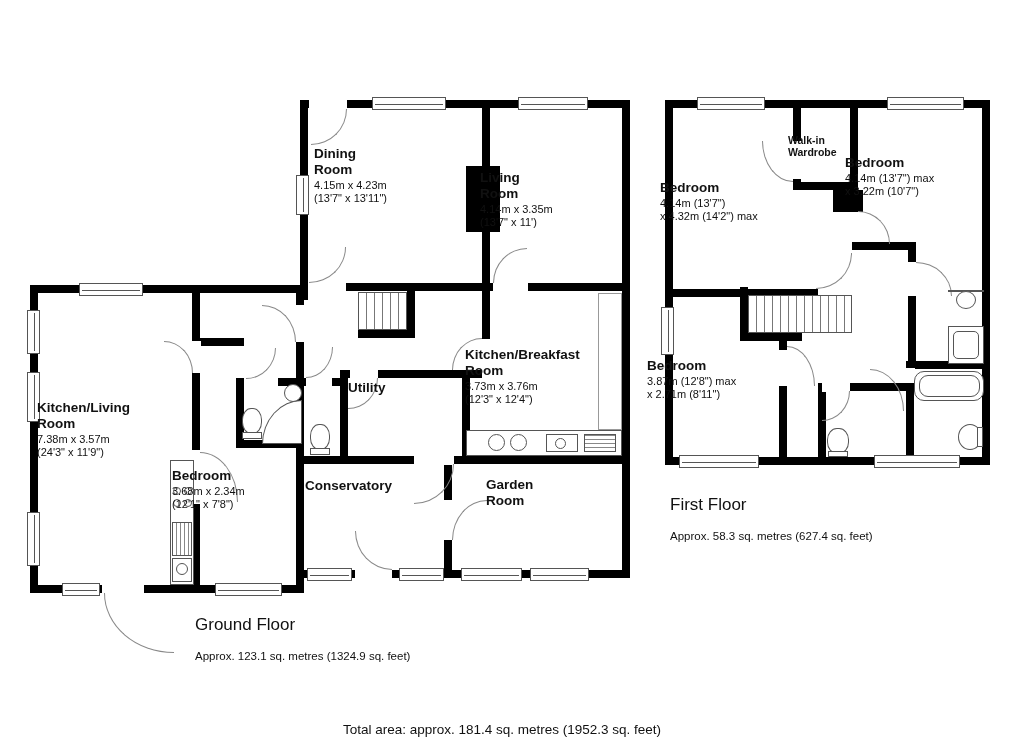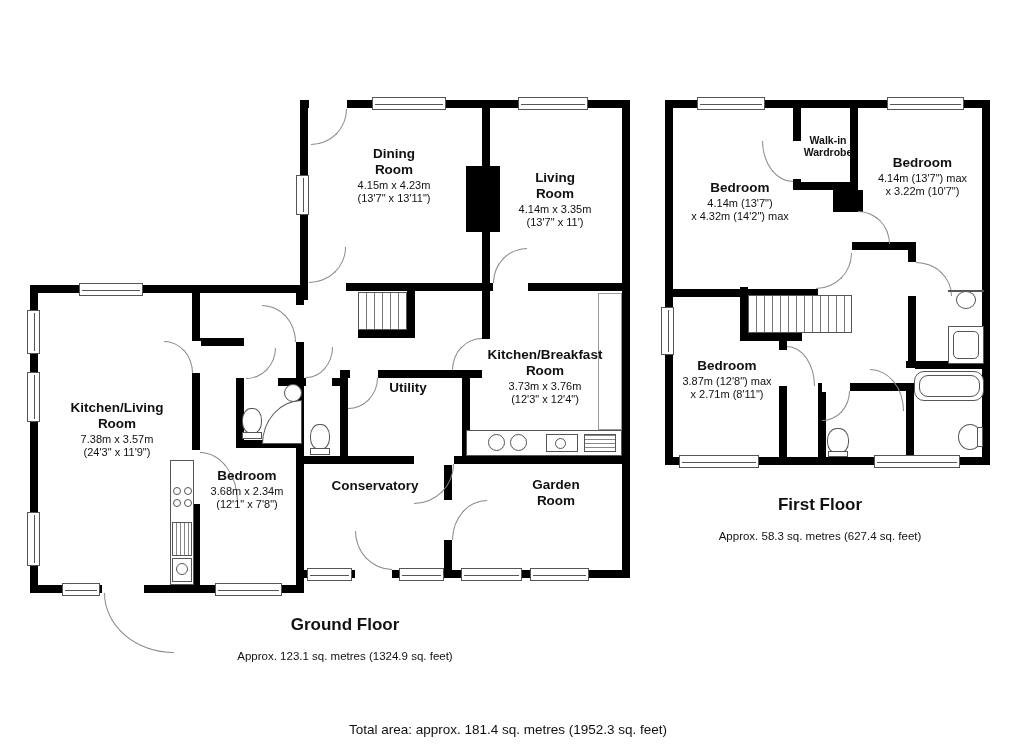--- a/index.html
+++ b/index.html
@@ -21,25 +21,25 @@
   .a.br{border-bottom:1.5px solid #888;border-right:1.5px solid #888;border-bottom-right-radius:100% 100%;}
   
   .fx{position:absolute;border:1px solid #555;background:#fff;box-sizing:border-box;}
   .rnd{border-radius:50%;}
   .stairs{position:absolute;border:1px solid #555;box-sizing:border-box;
           background:repeating-linear-gradient(90deg,#fff 0 7px,#777 7px 8px);}
   .stripesV{background:repeating-linear-gradient(0deg,#fff 0 3px,#888 3px 4px);}
   .stripesH{background:repeating-linear-gradient(90deg,#fff 0 3px,#888 3px 4px);}
   .qshape{border-top-left-radius:100% 100%;}
   
-  .lbl{position:absolute;text-align:center;line-height:1.18;}
+  .lbl{position:absolute;line-height:1.18;}
   .room-name{font-weight:bold;font-size:13.5px;white-space:pre-line;display:block;}
   .room-dims{font-size:11px;white-space:pre-line;display:block;margin-top:1px;}
   .small .room-name{font-size:10.5px;}
-  .floor-title{font-weight:bold;font-size:17px;display:block;}
+  .floor-title{font-weight:normal;font-size:17px;display:block;}
   .floor-area{font-size:11.5px;display:block;margin-top:15px;}
   .total{position:absolute;text-align:center;font-size:13.5px;}
 </style>
 </head>
 <body>
 
 <div id="plan">
 
   <i class="w" style="left:300px;top:100px;width:330px;height:8px"></i>
   <i class="w" style="left:622px;top:100px;width:8px;height:478px"></i>
@@ -247,15 +247,15 @@
   </div>
 
   <div class="lbl" style="left:195px;top:615px;width:300px">
     <span class="floor-title">Ground Floor</span>
     <span class="floor-area">Approx. 123.1 sq. metres (1324.9 sq. feet)</span>
   </div>
   <div class="lbl" style="left:670px;top:495px;width:300px">
     <span class="floor-title">First Floor</span>
     <span class="floor-area">Approx. 58.3 sq. metres (627.4 sq. feet)</span>
   </div>
-  <div class="total" style="left:258px;top:722px;width:500px">Total area: approx. 181.4 sq. metres (1952.3 sq. feet)</div>
+  <div class="total" style="left:252px;top:722px;width:500px">Total area: approx. 181.4 sq. metres (1952.3 sq. feet)</div>
 
 </div>
 
 </body></html>

